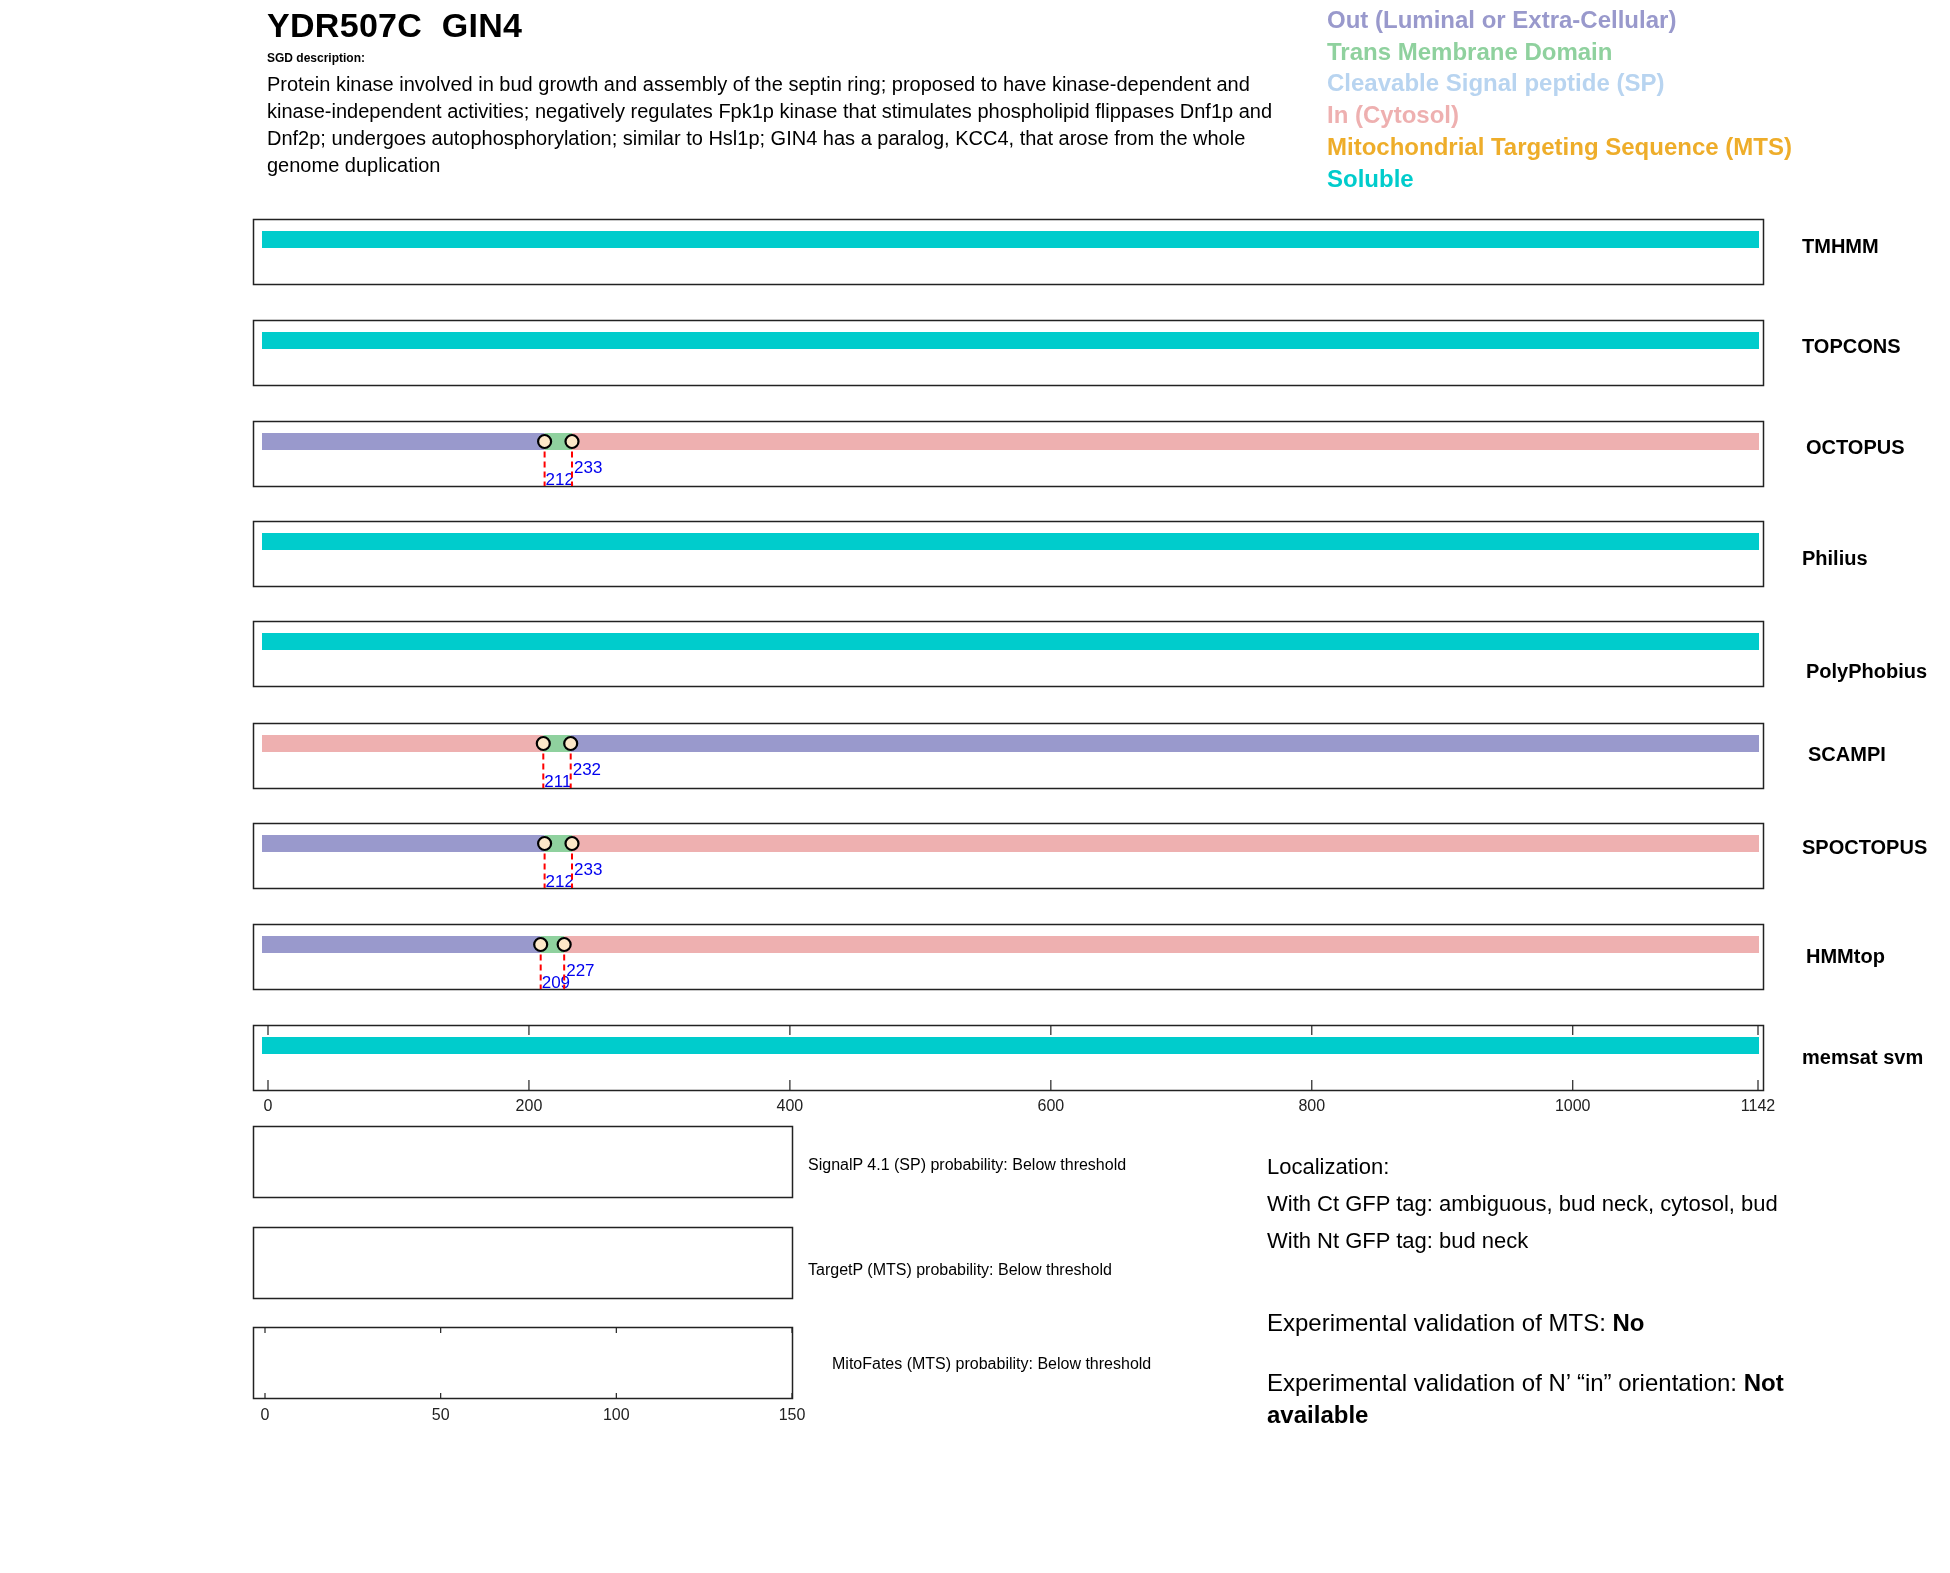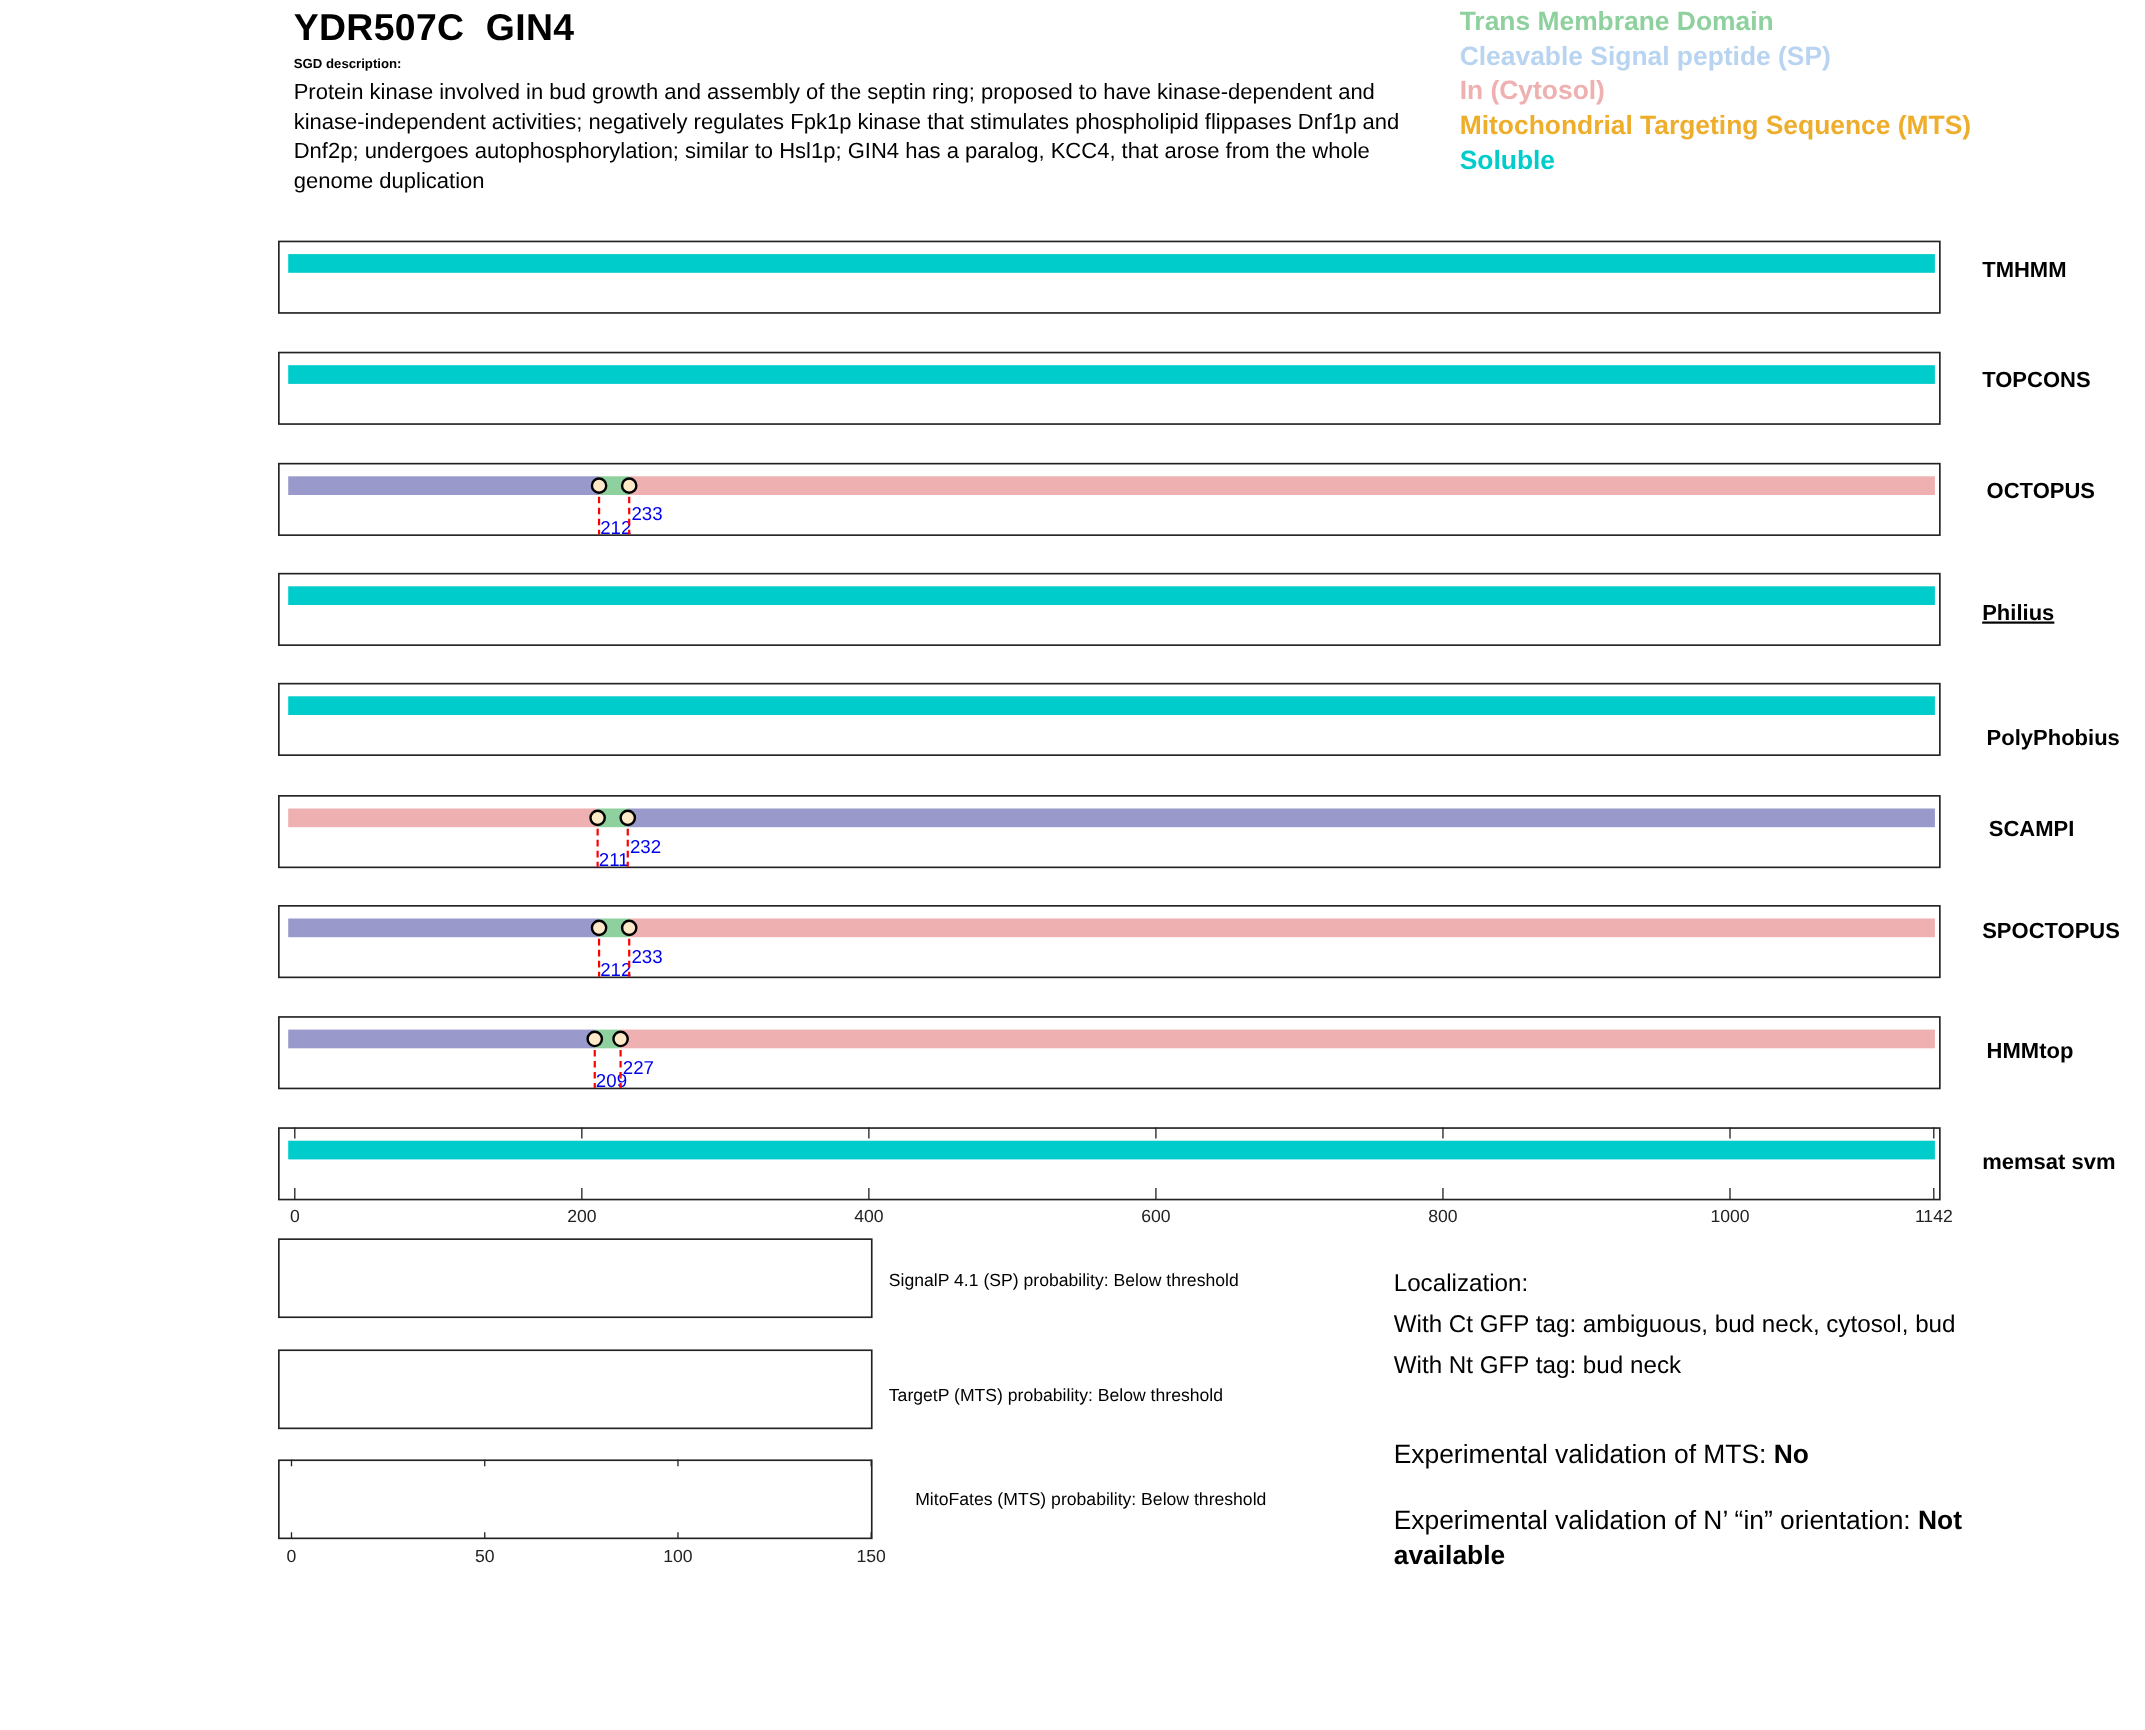--- a/index.html
+++ b/index.html
@@ -20,20 +20,21 @@
   .exp b { font-weight:bold; }
 </style>
 </head>
 <body>
 
 <div id="title" class="abs">YDR507C  GIN4</div>
 <div id="sgd-label" class="abs">SGD description:</div>
 <div id="sgd-text" class="abs">Protein kinase involved in bud growth and assembly of the septin ring; proposed to have kinase-dependent and kinase-independent activities; negatively regulates Fpk1p kinase that stimulates phospholipid flippases Dnf1p and Dnf2p; undergoes autophosphorylation; similar to Hsl1p; GIN4 has a paralog, KCC4, that arose from the whole genome duplication</div>
 
 <div id="legend" class="abs">
+  <div style="color:#9999cc">Out (Luminal or Extra-Cellular)</div>
   <div style="color:#8fd19e">Trans Membrane Domain</div>
   <div style="color:#b8d4f0">Cleavable Signal peptide (SP)</div>
   <div style="color:#eeb0b0">In (Cytosol)</div>
   <div style="color:#eead2a">Mitochondrial Targeting Sequence (MTS)</div>
   <div style="color:#00cccc">Soluble</div>
 </div>
 
 <svg id="main" width="1950" height="1573">
     <rect x="253.5" y="219.5" width="1510" height="65" fill="#fff" stroke="#222" stroke-width="1.5"></rect>
     <rect x="262" y="231" width="1497" height="17" fill="#00cccc"></rect>
@@ -120,21 +121,21 @@
     <text x="616.3333333333333" y="1420" text-anchor="middle" font-size="16" fill="#222" font-family="Liberation Sans, sans-serif">100</text>
     <line x1="792" y1="1327" x2="792" y2="1333" stroke="#222" stroke-width="1.2"></line>
     <line x1="792" y1="1393" x2="792" y2="1399" stroke="#222" stroke-width="1.2"></line>
     <text x="792" y="1420" text-anchor="middle" font-size="16" fill="#222" font-family="Liberation Sans, sans-serif">150</text>
   </svg>
 
 <div id="tool-labels">
     <div class="abs tool-label" style="left: 1802px; top: 235px;">TMHMM</div>
     <div class="abs tool-label" style="left: 1802px; top: 335px;">TOPCONS</div>
     <div class="abs tool-label" style="left: 1806px; top: 436px;">OCTOPUS</div>
-    <div class="abs tool-label" style="left: 1802px; top: 547px; text-decoration: underline;">Philius</div>
+    <div class="abs tool-label" style="left: 1802px; top: 547px;">Philius</div>
     <div class="abs tool-label" style="left: 1806px; top: 637px; margin-top: 23px;">PolyPhobius</div>
     <div class="abs tool-label" style="left: 1808px; top: 743px;">SCAMPI</div>
     <div class="abs tool-label" style="left: 1802px; top: 836px;">SPOCTOPUS</div>
     <div class="abs tool-label" style="left: 1806px; top: 945px;">HMMtop</div>
     <div class="abs tool-label" style="left: 1802px; top: 1046px;">memsat svm</div>
   </div>
 
 <div id="prob-labels">
     <div class="abs small-label" style="left: 808px; top: 1151px; width: 460px;">SignalP 4.1 (SP) probability: Below threshold</div>
     <div class="abs small-label" style="left: 808px; top: 1256px; width: 460px;">TargetP (MTS) probability: Below threshold</div>

